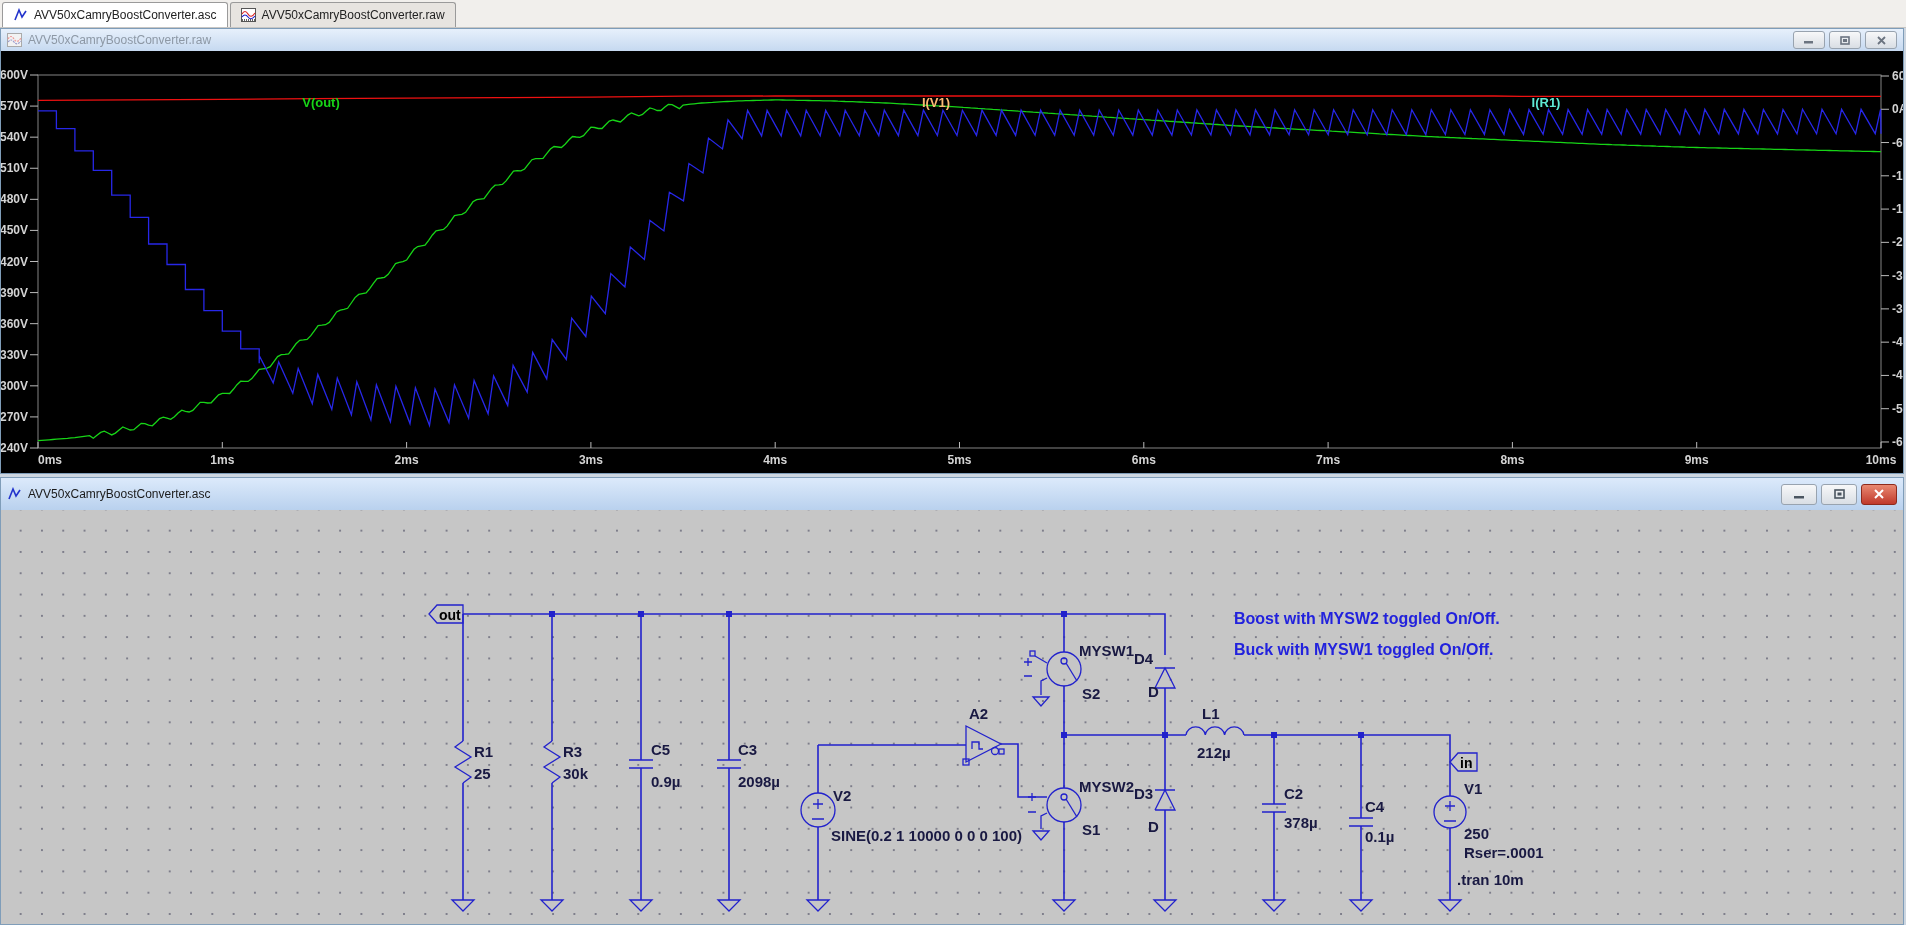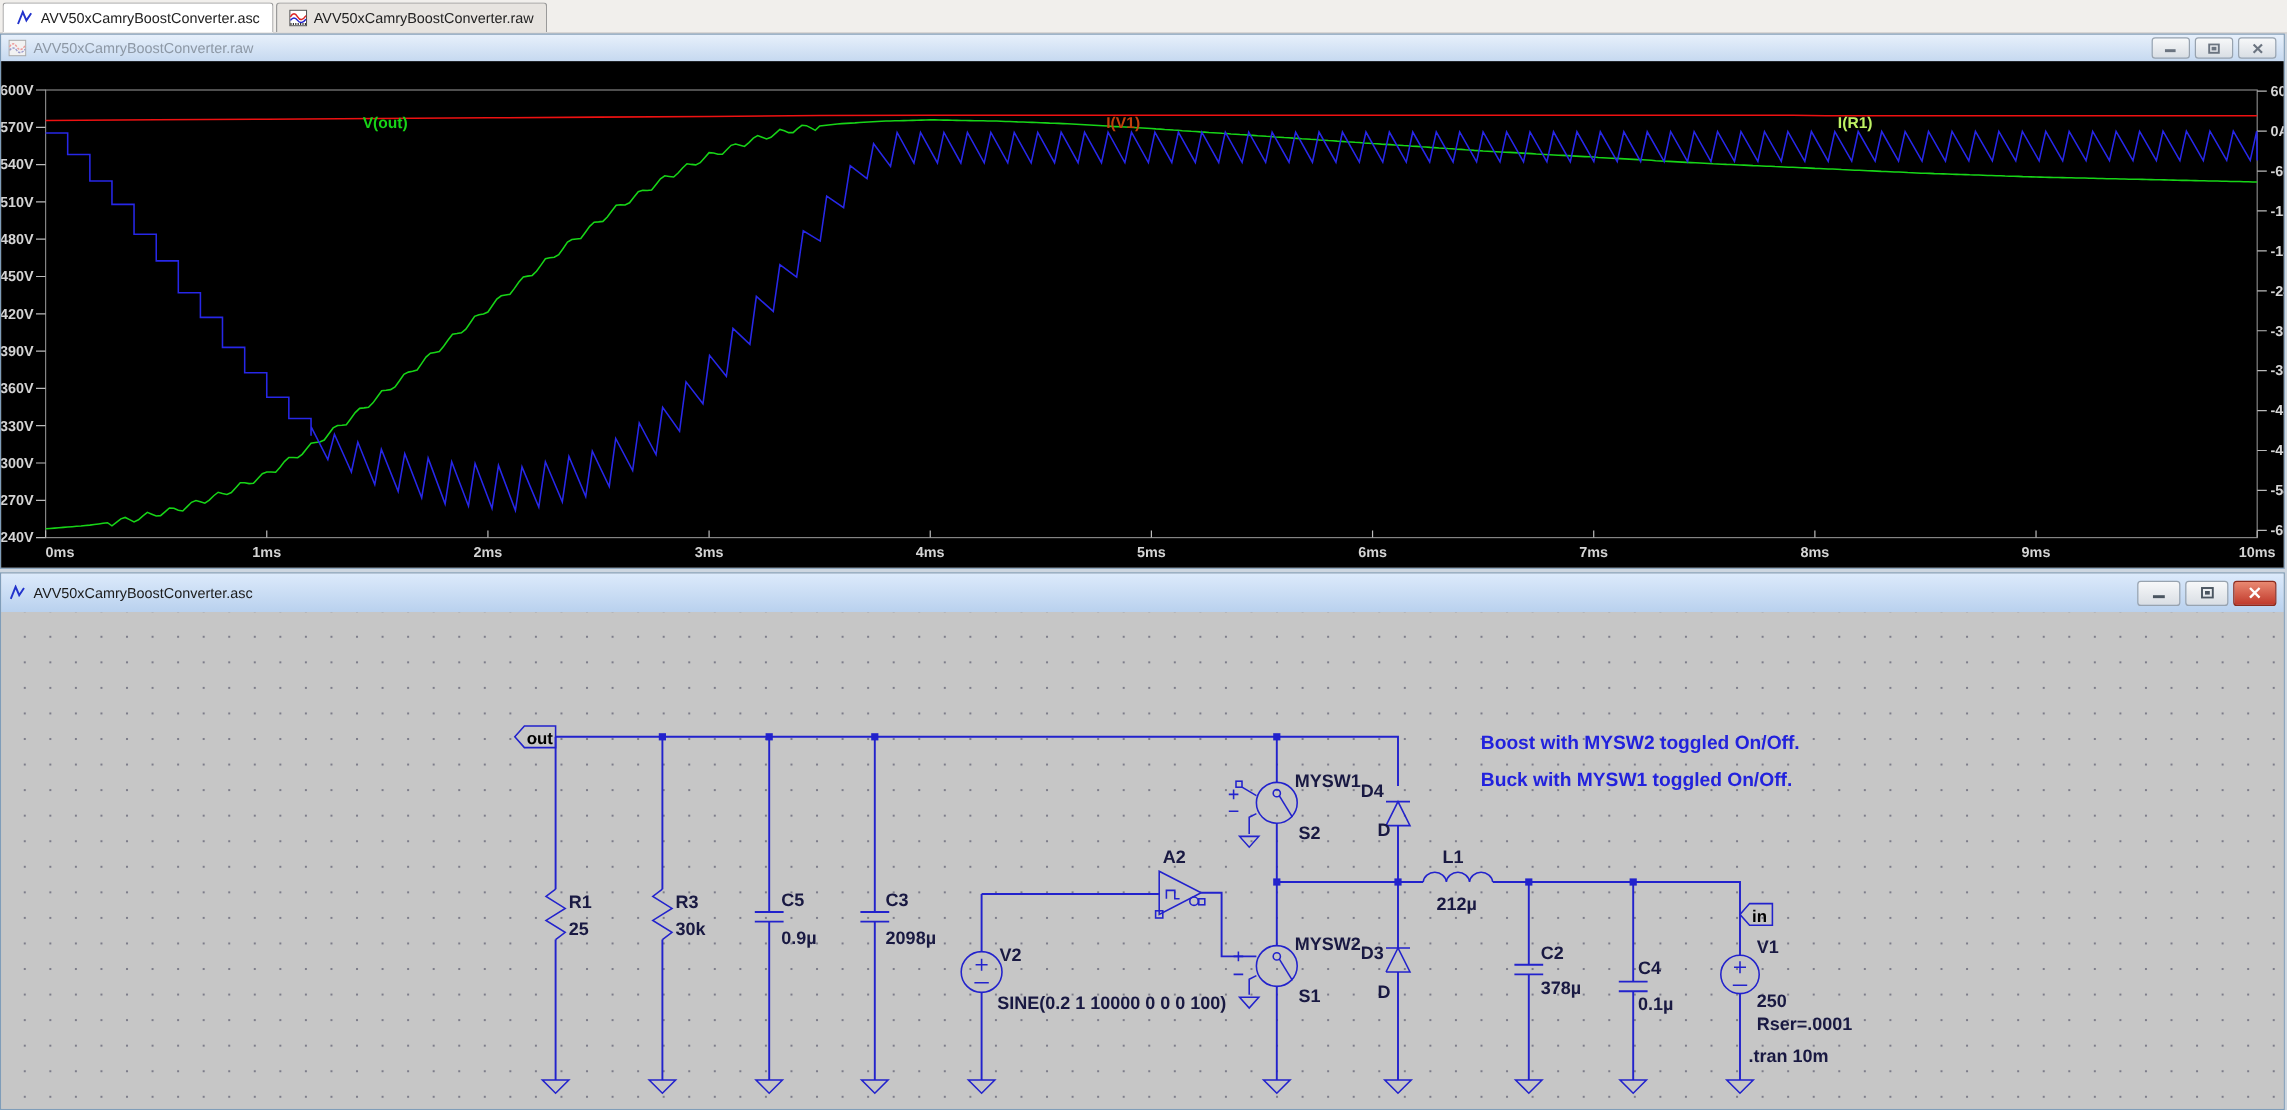--- a/index.html
+++ b/index.html
@@ -90,22 +90,22 @@
         </span>
       <span class="wbtn">
         <svg width="9" height="9">
             <path d="M1,1 L8,8 M8,1 L1,8" stroke="#6b7480" stroke-width="1.8"></path>
           </svg>
         </span>
     </span>
   </div>
   <div class="wave-content">
     <div class="legend" style="left:245px;color:#17d417;">V(out)</div>
-    <div class="legend" style="left:860px;color:#c2410c;">I(V1)</div>
-    <div class="legend" style="left:1470px;color:#bef264;">I(R1)</div>
+    <div class="legend" style="left:860px;color:#fdba74;">I(V1)</div>
+    <div class="legend" style="left:1470px;color:#5eead4;">I(R1)</div>
     <svg id="plot" width="1902" height="422">
         <rect x="37" y="24" width="1843" height="373" fill="none" stroke="#848484" stroke-width="1"></rect>
         <line x1="29" y1="24" x2="37" y2="24" stroke="#bbb"></line>
         <text x="27" y="28" text-anchor="end" class="axis-text">600V</text>
         <line x1="29" y1="55.08333333333333" x2="37" y2="55.08333333333333" stroke="#bbb"></line>
         <text x="27" y="59.08333333333333" text-anchor="end" class="axis-text">570V</text>
         <line x1="29" y1="86.16666666666666" x2="37" y2="86.16666666666666" stroke="#bbb"></line>
         <text x="27" y="90.16666666666666" text-anchor="end" class="axis-text">540V</text>
         <line x1="29" y1="117.25" x2="37" y2="117.25" stroke="#bbb"></line>
         <text x="27" y="121.25" text-anchor="end" class="axis-text">510V</text>

